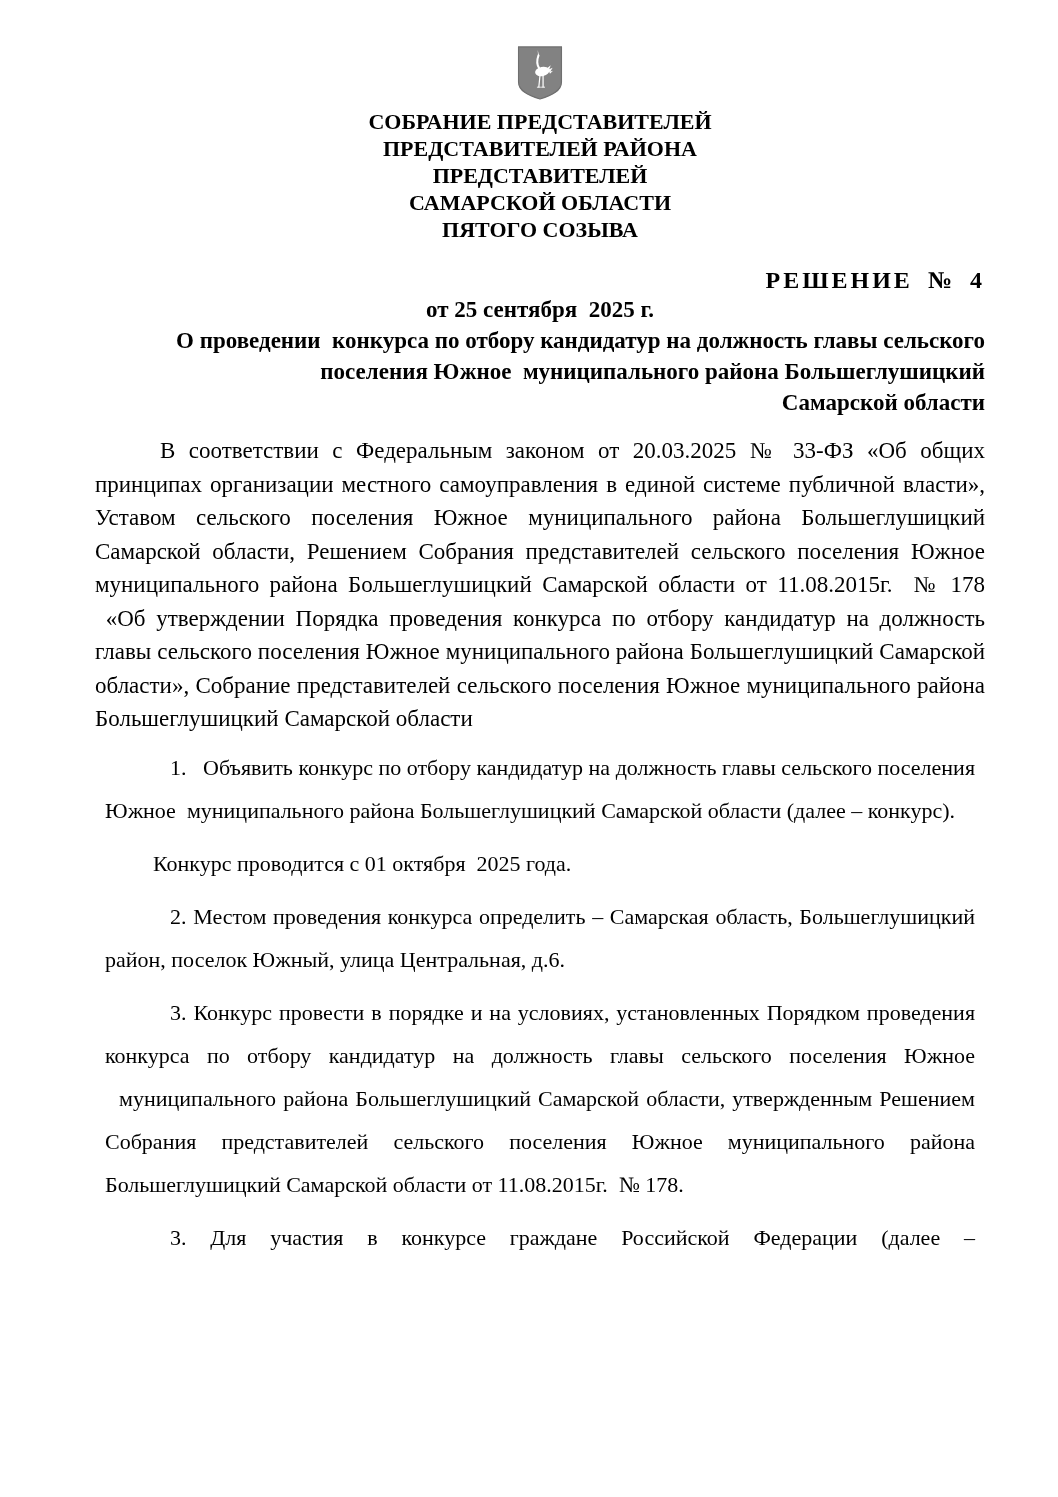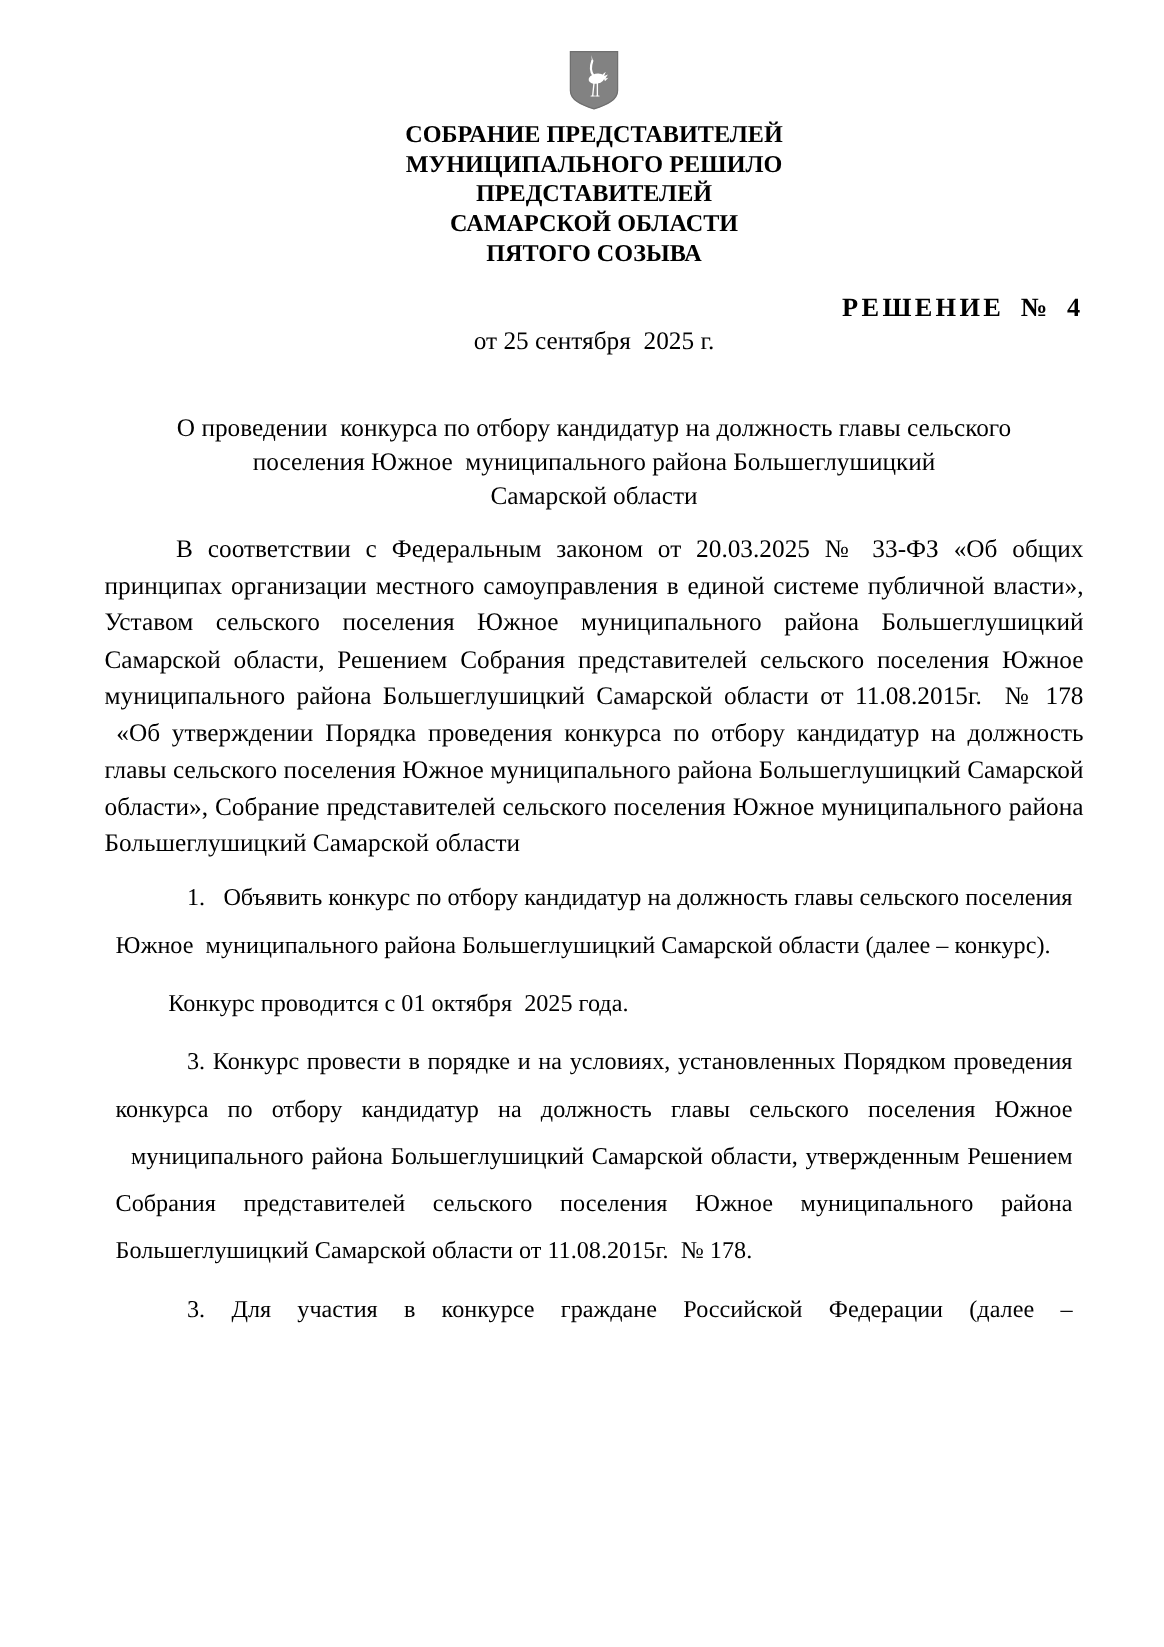--- a/index.html
+++ b/index.html
@@ -39,30 +39,29 @@
     text-align: right;
     font-weight: bold;
     font-size: 24px;
     letter-spacing: 3px;
     word-spacing: 6px;
     margin-top: 22px;
     line-height: 30px;
   }
   .decision-date {
     text-align: center;
-    font-weight: normal;
+    font-weight: bold;
     font-size: 23px;
     line-height: 30px;
   }
   .subject {
-    text-align: center;
-    font-weight: normal;
+    text-align: right;
+    font-weight: bold;
     font-size: 23px;
     line-height: 31px;
-    margin-top: 48px;
   }
   .intro {
     font-size: 23px;
     line-height: 33.5px;
     text-align: justify;
     text-indent: 65px;
     margin: 16px 0 0 0;
   }
   .resolved {
     text-align: center;
@@ -96,36 +95,37 @@
       <path d="M28,13 C25.5,20 25.5,25 29,30" fill="none" stroke="#ffffff" stroke-width="2.6" stroke-linecap="round"></path>
       <ellipse cx="33" cy="34" rx="9.5" ry="6" transform="rotate(-12 33 34)" fill="#ffffff"></ellipse>
       <path d="M40,29 l4,-3 l-2,5 l4.5,-2 l-3,5 l3.5,-1 l-4,4 Z" fill="#ffffff"></path>
       <path d="M30,39 L28.5,54 M34,39 L34,54" fill="none" stroke="#ffffff" stroke-width="1.6" stroke-linecap="round"></path>
       <path d="M26.5,54.5 h4 M32,54.5 h4" fill="none" stroke="#ffffff" stroke-width="1.2" stroke-linecap="round"></path>
     </svg>
   </div>
 
   <div class="org-header">
     <div>СОБРАНИЕ ПРЕДСТАВИТЕЛЕЙ</div>
-    <div>МУНИЦИПАЛЬНОГО РЕШИЛО</div>
+    <div>ПРЕДСТАВИТЕЛЕЙ РАЙОНА</div>
     <div>ПРЕДСТАВИТЕЛЕЙ</div>
     <div>САМАРСКОЙ ОБЛАСТИ</div>
     <div>ПЯТОГО СОЗЫВА</div>
   </div>
 
   <div class="decision-no">РЕШЕНИЕ № 4</div>
   <div class="decision-date">от 25 сентября &nbsp;2025 г.</div>
 
   <div class="subject">
     <div>О проведении &nbsp;конкурса по отбору кандидатур на должность главы сельского</div>
     <div>поселения Южное &nbsp;муниципального района Большеглушицкий</div>
     <div>Самарской области</div>
   </div>
 
   <p class="intro">В соответствии с Федеральным законом от 20.03.2025 № 33-ФЗ «Об общих принципах организации местного самоуправления в единой системе публичной власти», Уставом сельского поселения Южное муниципального района Большеглушицкий Самарской области, Решением Собрания представителей сельского поселения Южное муниципального района Большеглушицкий Самарской области от 11.08.2015г. &nbsp;№ 178 &nbsp;«Об утверждении Порядка проведения конкурса по отбору кандидатур на должность главы сельского поселения Южное муниципального района Большеглушицкий Самарской области», Собрание представителей сельского поселения Южное муниципального района Большеглушицкий Самарской области</p>
 
 
   <p class="item">1. &nbsp;&nbsp;Объявить конкурс по отбору кандидатур на должность главы сельского поселения Южное &nbsp;муниципального района Большеглушицкий Самарской области (далее – конкурс).</p>
   <p class="item sub">Конкурс проводится с 01 октября &nbsp;2025 года.</p>
+  <p class="item">2. Местом проведения конкурса определить – Самарская область, Большеглушицкий район, поселок Южный, улица Центральная, д.6.</p>
   <p class="item">3. Конкурс провести в порядке и на условиях, установленных Порядком проведения конкурса по отбору кандидатур на должность главы сельского поселения Южное &nbsp;&nbsp;муниципального района Большеглушицкий Самарской области, утвержденным Решением Собрания представителей сельского поселения Южное муниципального района Большеглушицкий Самарской области от 11.08.2015г. &nbsp;№ 178.</p>
   <p class="item stretch-last">3. Для участия в конкурсе граждане Российской Федерации (далее –</p>
 
 </div>
 
 </body></html>

